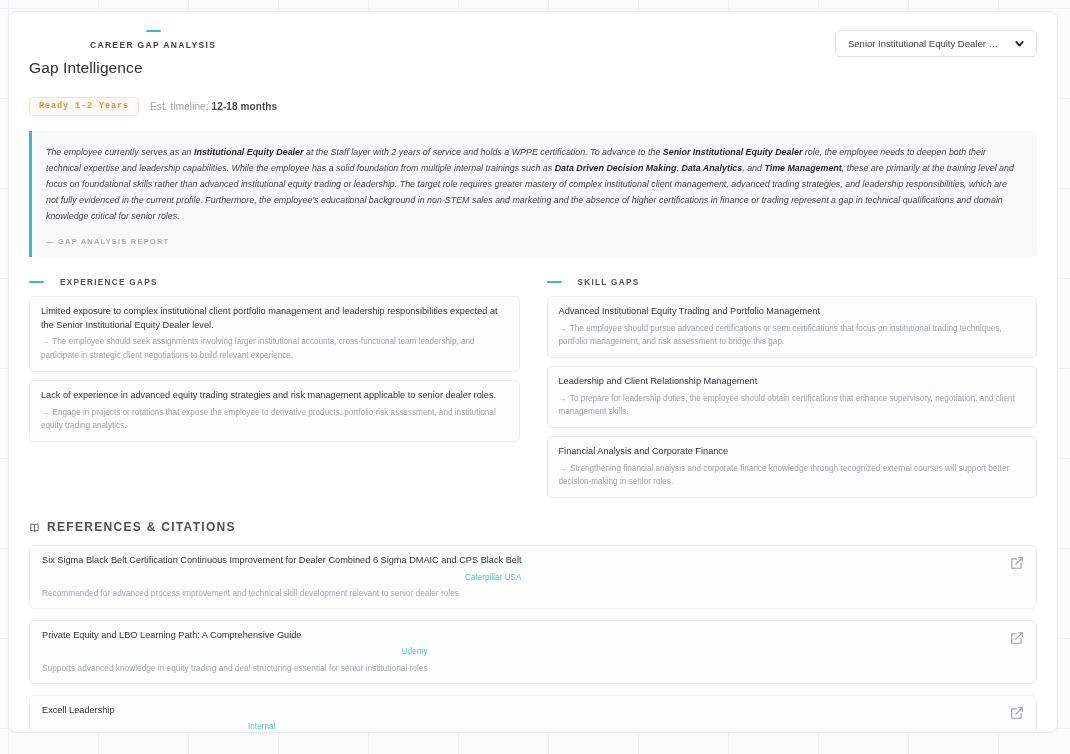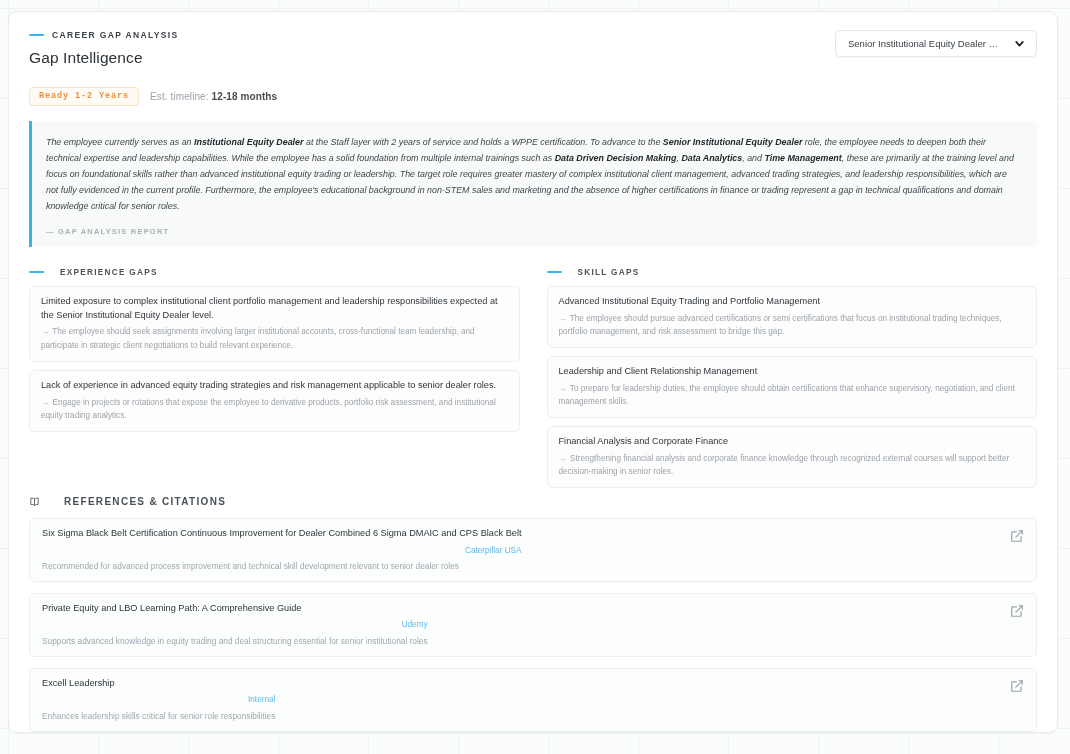--- a/index.html
+++ b/index.html
@@ -46,20 +46,21 @@
 
   .eyebrow {
     display: flex;
     align-items: center;
     gap: 8px;
     font-size: 8.5px;
     font-weight: bold;
     letter-spacing: 1.35px;
     color: #3c4349;
     text-transform: uppercase;
+    flex-direction: column;
   }
   .eyebrow .rule {
     display: block;
     width: 15px;
     height: 2px;
     background: #35b6ec;
     border-radius: 2px;
   }
 
   .page-title {
@@ -188,24 +189,25 @@
   .gap-rec {
     margin-top: 3px;
     font-size: 8.2px;
     line-height: 1.6;
     color: #9ba3aa;
   }
   .gap-rec .arrow { letter-spacing: -1px; margin-right: 2px; }
 
   
   .refs-head {
-    display: flex;
-    align-items: center;
-    gap: 24px;
-    font-size: 10px;
+    margin-top: 14px;
+    display: flex;
+    align-items: center;
+    gap: 7px;
+    font-size: 12px;
     font-weight: bold;
     letter-spacing: 1.3px;
     color: #4a5158;
     text-transform: uppercase;
     margin-bottom: 9px;
   }
 
   .ref-card {
     border: 1px solid #ebeff1;
     border-radius: 5px;

